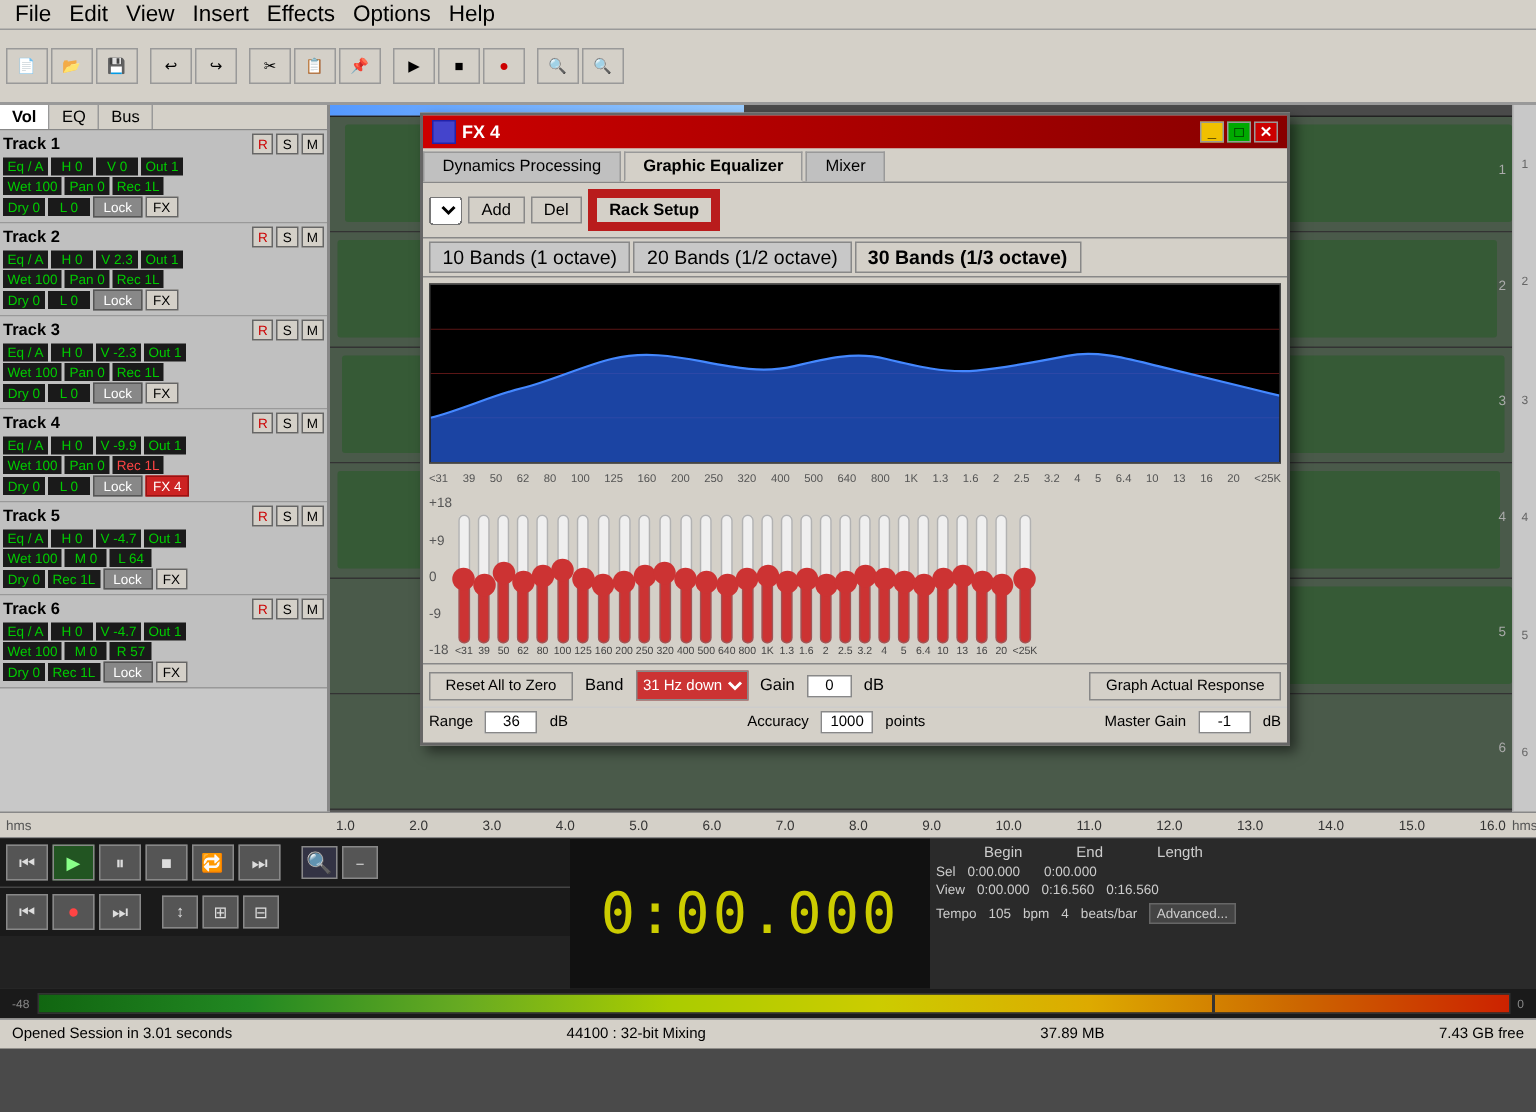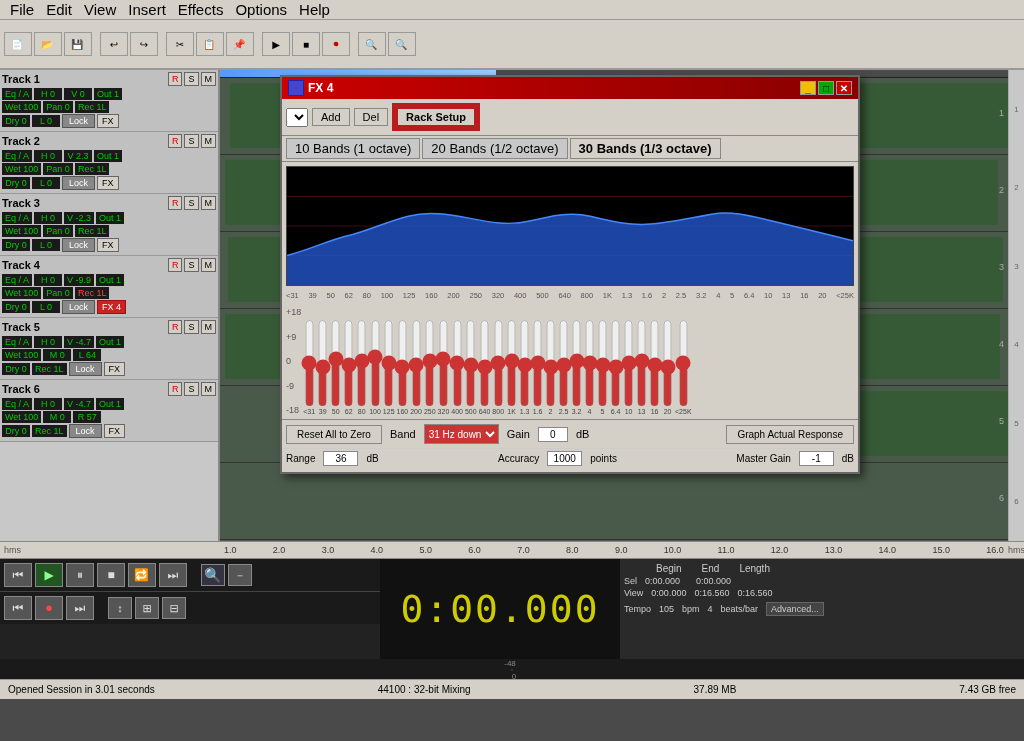--- a/index.html
+++ b/index.html
@@ -151,20 +151,25 @@
   <button class="toolbar-btn">■</button>
   <button class="toolbar-btn" style="color:#c00;">⏺</button>
   <div class="toolbar-sep"></div>
   <button class="toolbar-btn">🔍</button>
   <button class="toolbar-btn">🔍</button>
 </div>
 
 <div id="main" style="position:relative; height:471px;">
 
   <div id="left-panel">
+    <div class="panel-tabs">
+      <div class="panel-tab active">Vol</div>
+      <div class="panel-tab">EQ</div>
+      <div class="panel-tab">Bus</div>
+    </div>
 
     <div class="track-item">
       <div class="track-header">
         <span class="track-name">Track 1</span>
         <span style="display:flex;gap:2px;">
           <button class="track-btn r">R</button>
           <button class="track-btn s">S</button>
           <button class="track-btn m">M</button>
         </span>
       </div>
@@ -368,20 +373,25 @@
           <span id="fx-title-icon"></span>
           <span>FX 4</span>
         </div>
         <div id="fx-controls">
           <span class="fx-ctrl-btn fx-ctrl-min">_</span>
           <span class="fx-ctrl-btn fx-ctrl-max">□</span>
           <span class="fx-ctrl-btn fx-ctrl-close">✕</span>
         </div>
       </div>
 
+      <div id="fx-tabs">
+        <div class="fx-tab">Dynamics Processing</div>
+        <div class="fx-tab active">Graphic Equalizer</div>
+        <div class="fx-tab">Mixer</div>
+      </div>
 
       <div id="fx-preset-bar">
         <select class="fx-preset-select"></select>
         <button class="fx-preset-btn">Add</button>
         <button class="fx-preset-btn">Del</button>
         <button class="fx-preset-btn rack">Rack Setup</button>
       </div>
 
       <div id="eq-bands-tabs">
         <button class="eq-band-tab">10 Bands (1 octave)</button>
@@ -643,21 +653,21 @@
       <div style="width:8px;"></div>
       <button class="transport-btn" style="width:24px;height:22px;font-size:11px;">↕</button>
       <button class="transport-btn" style="width:24px;height:22px;font-size:11px;">⊞</button>
       <button class="transport-btn" style="width:24px;height:22px;font-size:11px;">⊟</button>
     </div>
   </div>
 
   <div style="width:240px;background:#111;display:flex;align-items:center;justify-content:center;font-size:38px;color:#cccc00;font-family:monospace;letter-spacing:2px;">0:00.000</div>
 
   <div style="flex:1;background:#2a2a2a;padding:4px;font-size:10px;color:#ccc;">
-    <div style="display:flex;gap:20px;margin-bottom:2px;padding-left:32px;">
+    <div style="display:flex;gap:36px;margin-bottom:2px;padding-left:32px;">
       <span>Begin</span>
       <span>End</span>
       <span>Length</span>
     </div>
     <div style="display:flex;gap:8px;margin-bottom:2px;font-size:9px;">
       <span>Sel</span>
       <span>0:00.000</span>
       <span></span>
       <span>0:00.000</span>
     </div>
@@ -671,21 +681,21 @@
       <span>Tempo</span>
       <span>105</span>
       <span>bpm</span>
       <span>4</span>
       <span>beats/bar</span>
       <button style="padding:1px 4px;font-size:9px;background:#444;border:1px solid #666;color:#ccc;cursor:pointer;">Advanced...</button>
     </div>
   </div>
 </div>
 
-<div style="height:20px;background:#1a1a1a;display:flex;align-items:center;padding:0 8px;gap:1px;overflow:hidden;flex-direction:column;">
+<div style="height:20px;background:#1a1a1a;display:flex;align-items:center;padding:0 8px;gap:1px;overflow:hidden;">
 
   <span style="color:#888;font-size:8px;margin-right:4px;">-48</span>
   <div style="flex:1;height:14px;background:linear-gradient(to right,#116611,#228822,#66aa22,#aacc00,#cccc00,#ddaa00,#cc6600,#cc2200);border:1px solid #333;position:relative;">
     <div style="position:absolute;right:20%;top:0;height:100%;width:2px;background:#333;"></div>
   </div>
   <span style="color:#888;font-size:8px;margin-left:4px;">0</span>
 </div>
 
 <div id="statusbar">
   <span>Opened Session in 3.01 seconds</span>

